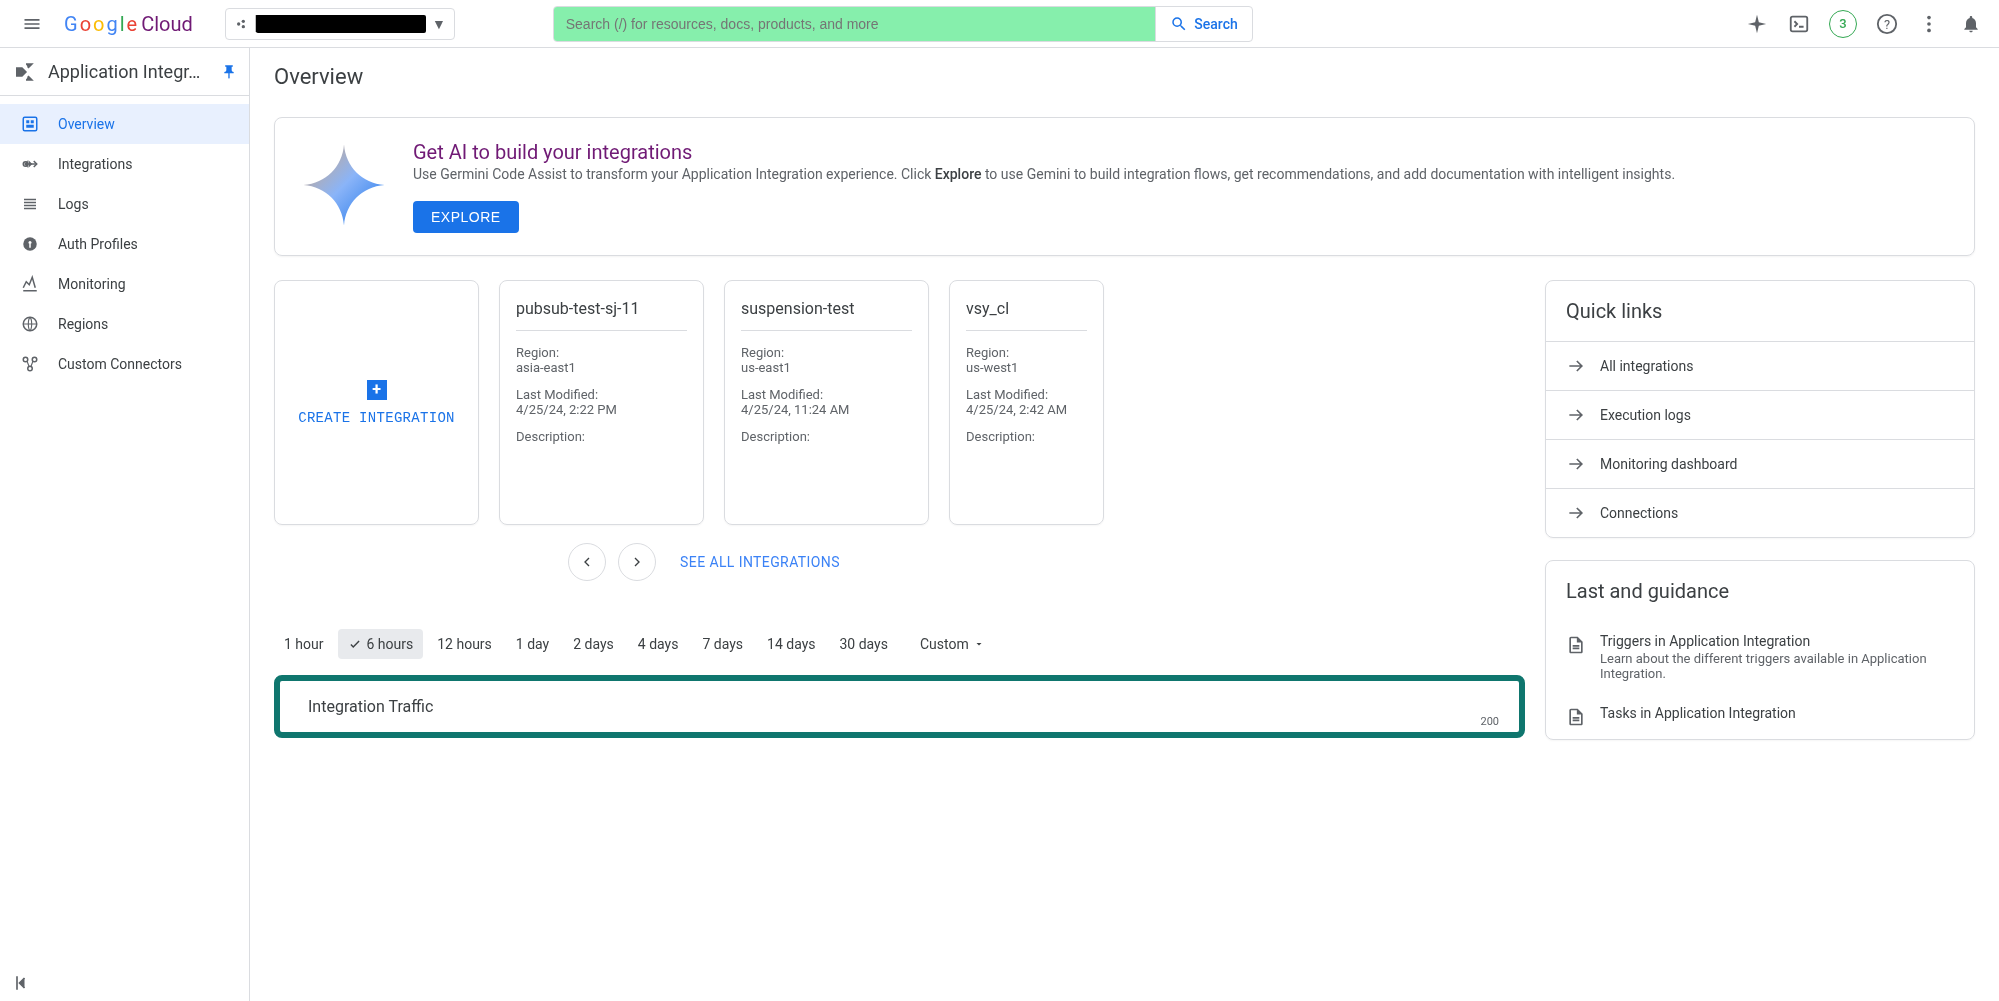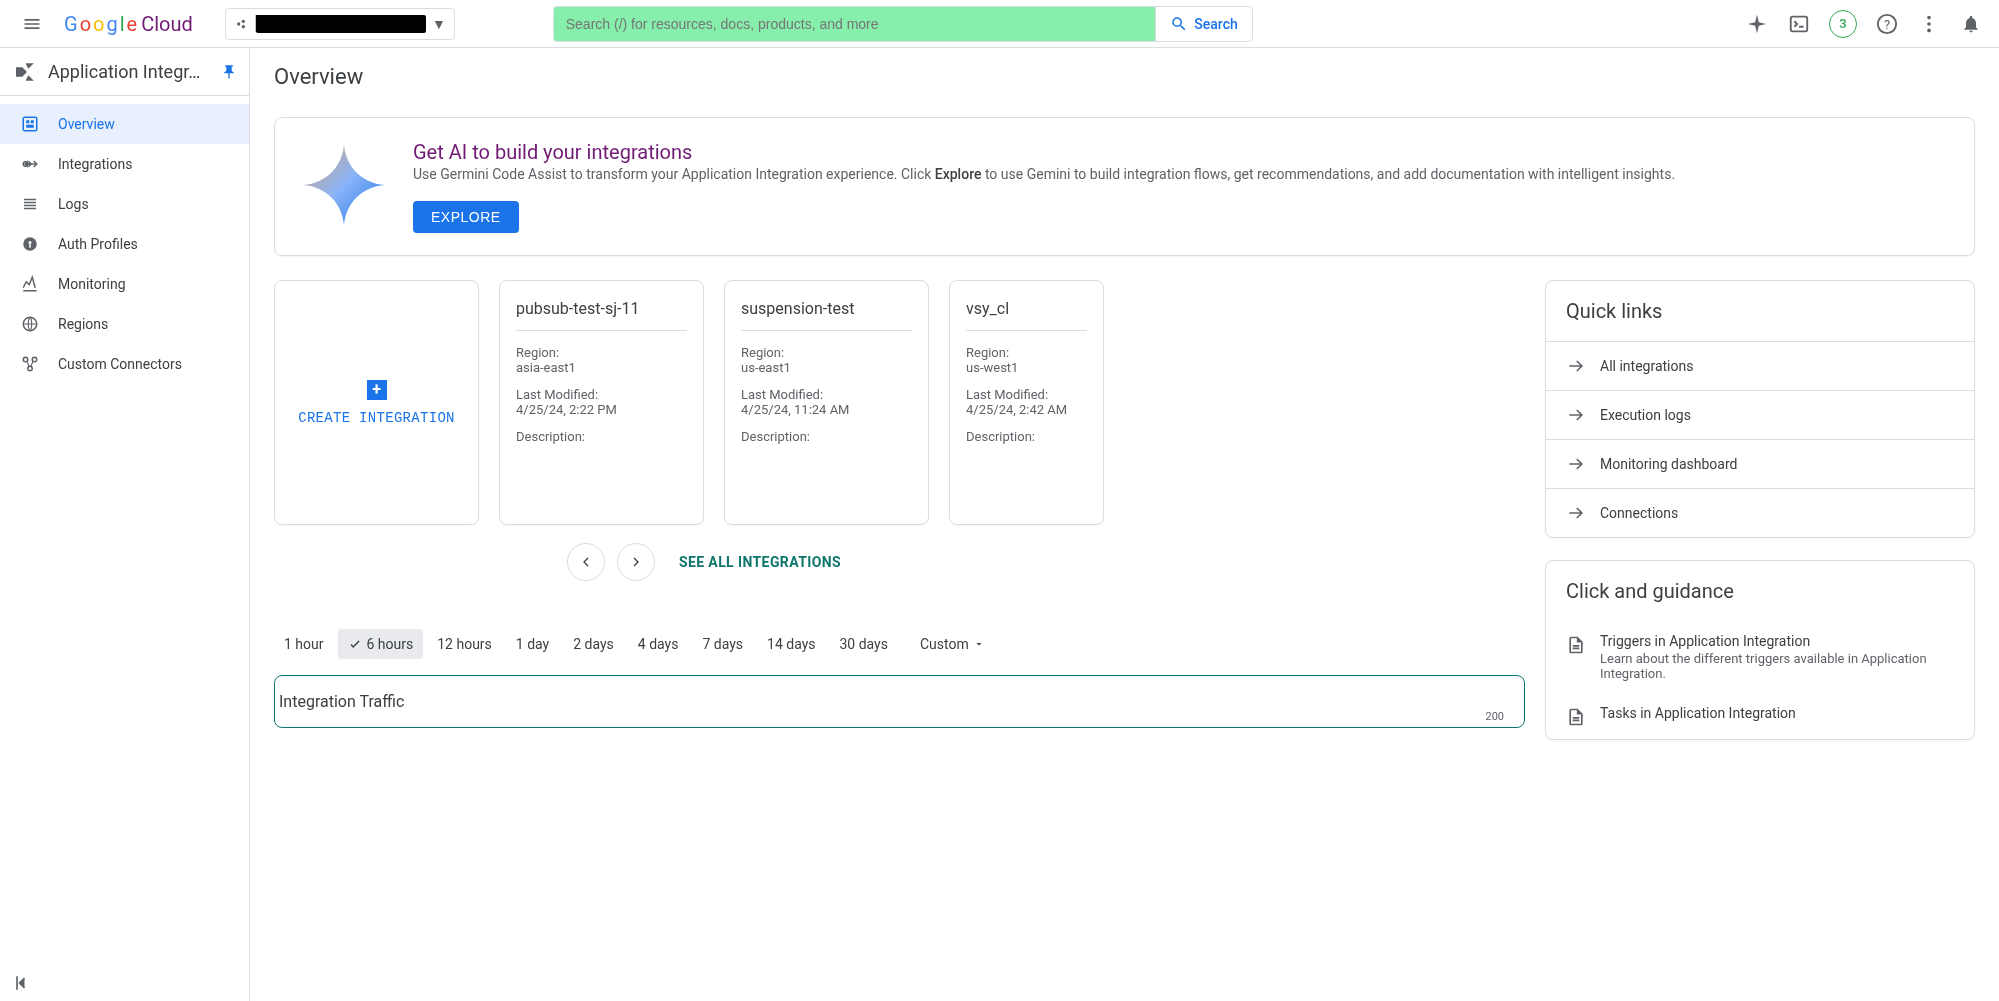--- a/index.html
+++ b/index.html
@@ -53,28 +53,28 @@
 .card.create { display: flex; flex-direction: column; align-items: center; justify-content: center; gap: 10px; color: #1a73e8; cursor: pointer; }
 .card.create .plus { width: 20px; height: 20px; background: #1a73e8; color: #fff; display: flex; align-items: center; justify-content: center; font-weight: bold; font-size: 16px; }
 .card.create .label { font-weight: 500; font-size: 14px; letter-spacing: 0.3px; font-family: Liberation Mono, monospace; }
 .card h3 { font-size: 16px; font-weight: 400; color: #3c4043; padding-bottom: 12px; border-bottom: 1px solid #dadce0; margin-bottom: 14px; white-space: nowrap; overflow: hidden; text-overflow: ellipsis; }
 .card .field { font-size: 13px; color: #5f6368; margin-bottom: 12px; }
 .card .field .lbl { display: block; }
 .card .field .val { display: block; }
 
 .pager { display: flex; align-items: center; gap: 12px; margin-top: 18px; justify-content: center; width: 860px; }
 .pager .arrow { width: 38px; height: 38px; border: 1px solid #dadce0; border-radius: 50%; display: flex; align-items: center; justify-content: center; cursor: pointer; color: #3c4043; }
-.pager .see-all { color: #0f766e; font-weight: 700; letter-spacing: 0.4px; font-size: 14px; margin-left: 12px; cursor: pointer; }
+.pager .see-all { color: #3b82f6; font-weight: 400; letter-spacing: 0.4px; font-size: 14px; margin-left: 12px; cursor: pointer; }
 
 .time-range { display: flex; gap: 4px; margin-top: 48px; align-items: center; font-size: 14px; color: #3c4043; }
 .time-range .tr { padding: 7px 10px; cursor: pointer; border-radius: 4px; display: flex; align-items: center; gap: 5px; }
 .time-range .tr.active { background: #e8eaed; }
 .time-range .custom { display: flex; align-items: center; gap: 4px; margin-left: 8px; }
 
-.chart-panel { border: 1px solid #0f766e; border-radius: 8px; margin-top: 16px; padding: 16px 4px; position: relative; }
+.chart-panel { border: 6px solid #0f766e; border-radius: 8px; margin-top: 16px; padding: 16px 28px; position: relative; }
 .chart-panel h3 { font-size: 16px; font-weight: 400; color: #3c4043; }
 .chart-panel .ytick { position: absolute; right: 20px; bottom: 4px; font-size: 11px; color: #5f6368; }
 
 .side-panels { width: 430px; display: flex; flex-direction: column; gap: 22px; }
 .panel { border: 1px solid #dadce0; border-radius: 8px; overflow: hidden; box-shadow: 0 1px 2px rgba(0,0,0,0.04); }
 .panel h2 { font-size: 20px; font-weight: 400; padding: 18px 20px; }
 .ql-item { display: flex; align-items: center; gap: 14px; padding: 14px 20px; border-top: 1px solid #dadce0; cursor: pointer; color: #3c4043; }
 .ql-item .arr { color: #5f6368; }
 .tip-item { display: flex; gap: 14px; padding: 12px 20px; }
 .tip-item .doc-icon { color: #5f6368; flex-shrink: 0; margin-top: 2px; }
@@ -389,21 +389,21 @@
             </div>
             <div class="ql-item">
               <svg class="arr" width="20" height="20" viewBox="0 0 24 24">
                   <path d="M4 12h14M13 6l6 6-6 6" stroke="#5f6368" stroke-width="2" fill="none"></path>
                 </svg>
               <span>Connections</span>
             </div>
           </div>
 
           <div class="panel">
-            <h2>Click and guidance</h2>
+            <h2>Last and guidance</h2>
             <div class="tip-item">
               <svg class="doc-icon" width="20" height="20" viewBox="0 0 24 24">
                   <path fill="#5f6368" d="M14 2H6c-1.1 0-2 .9-2 2v16c0 1.1.9 2 2 2h12c1.1 0 2-.9 2-2V8l-6-6zM6 20V4h7v5h5v11H6z"></path>
                   <path fill="#5f6368" d="M8 12h8v2H8zm0 3h8v2H8z"></path>
                 </svg>
               <div>
                 <div class="tt">Triggers in Application Integration</div>
                 <div class="td">Learn about the different triggers available in Application Integration.</div>
               </div>
             </div>

